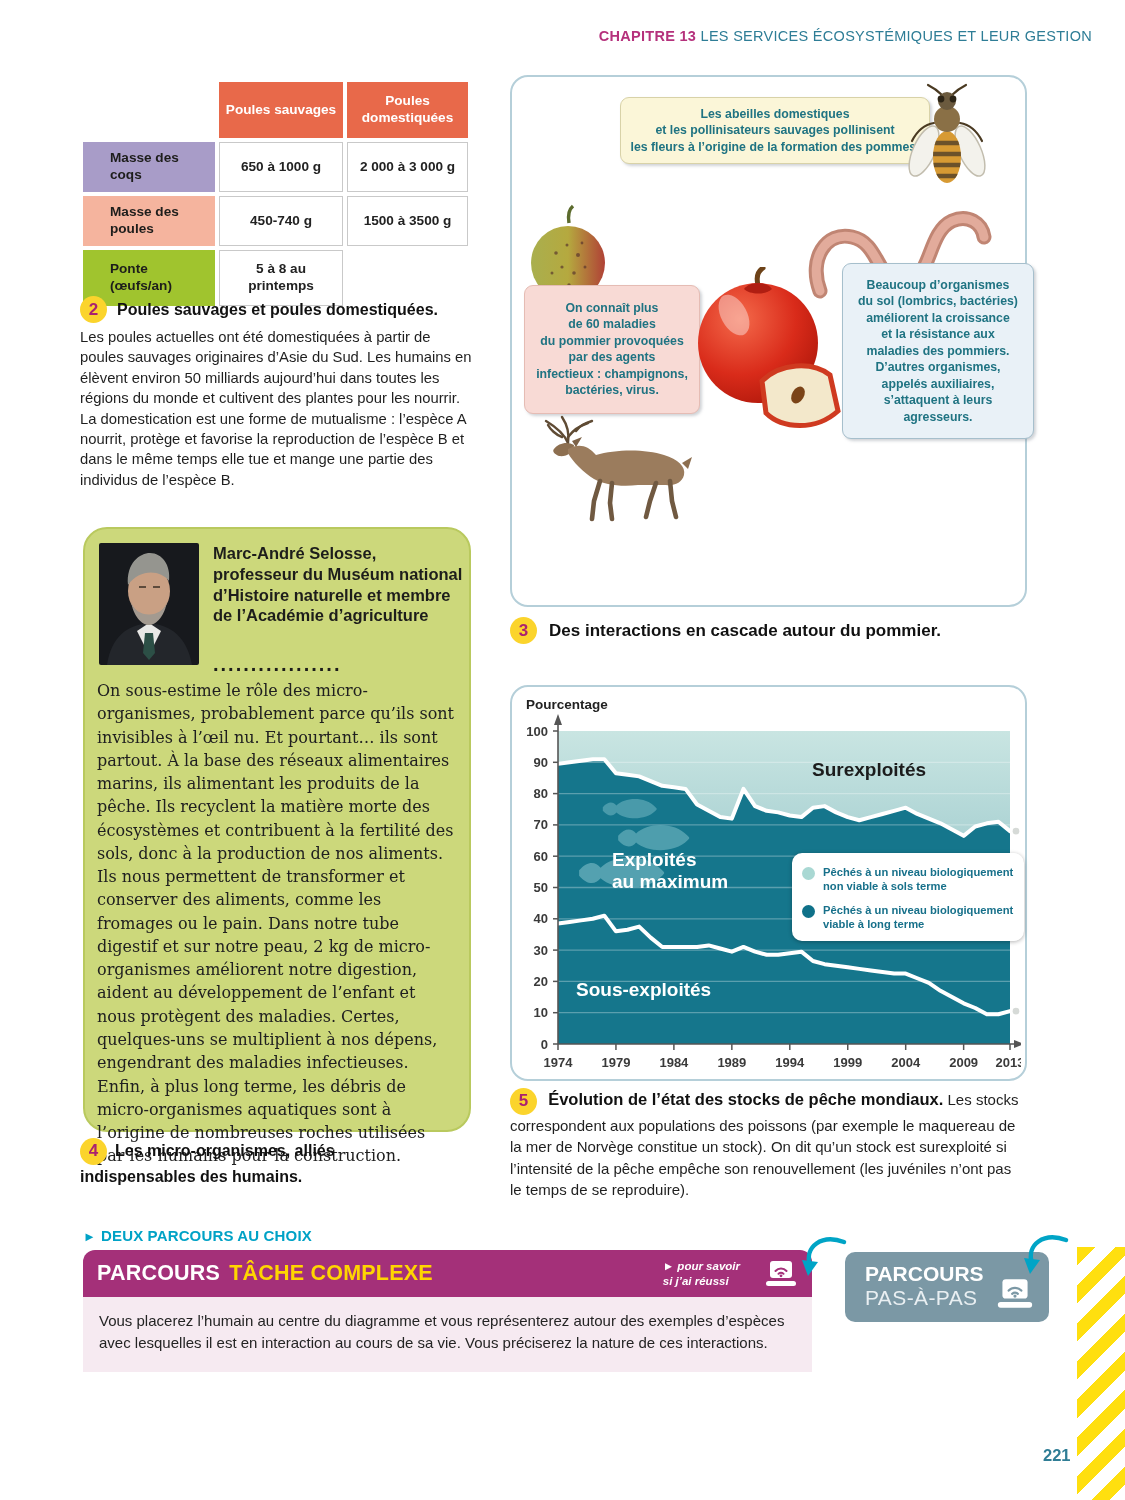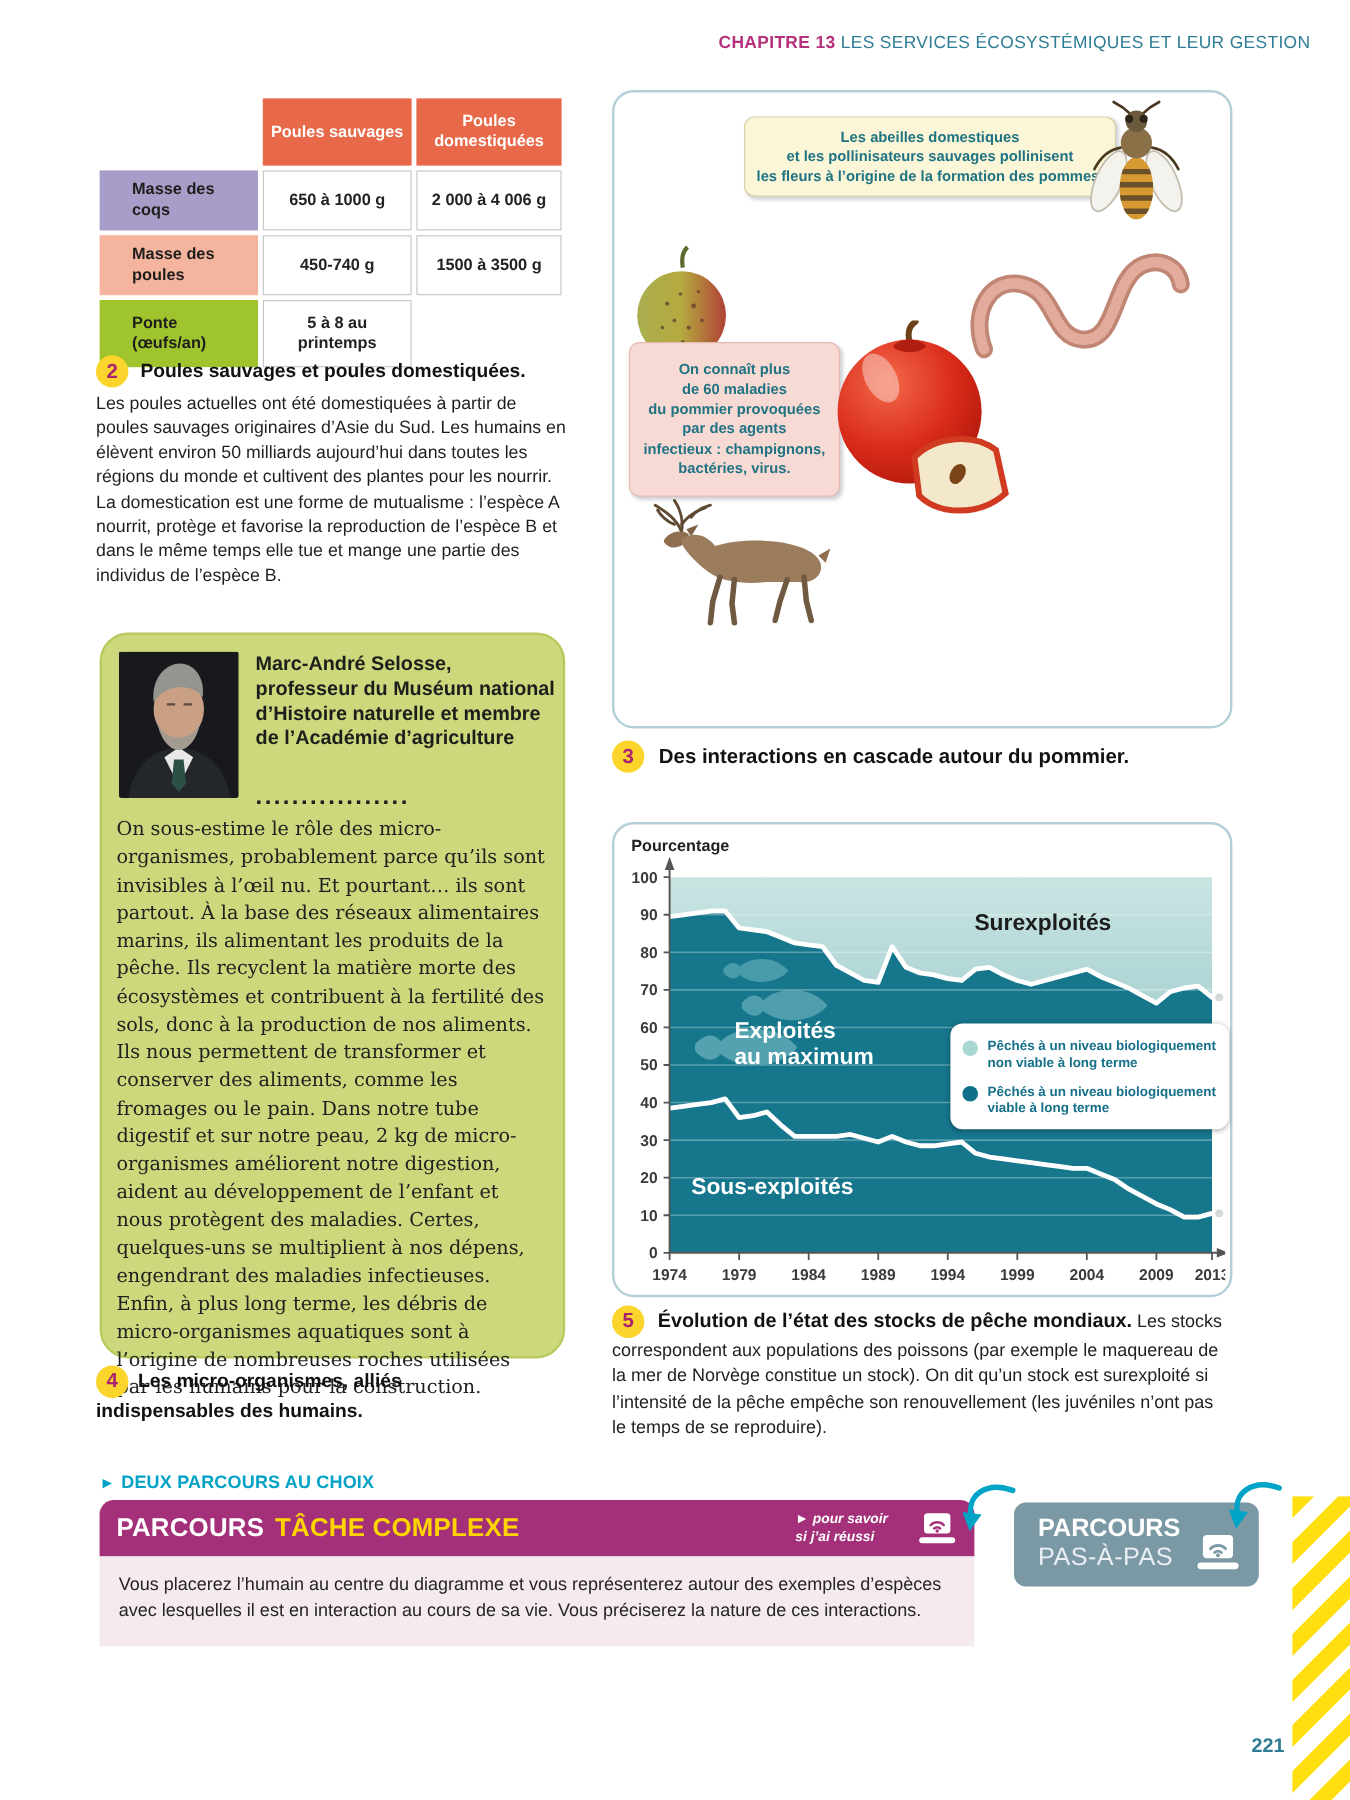--- a/index.html
+++ b/index.html
@@ -106,21 +106,21 @@
   <span class="chap">CHAPITRE 13</span>
   <span class="chap-title">LES SERVICES ÉCOSYSTÉMIQUES ET LEUR GESTION</span>
 </div>
 
 <div class="abs" id="poules-table">
   <div class="cell"></div>
   <div class="cell hdr">Poules sauvages</div>
   <div class="cell hdr">Poules domestiquées</div>
   <div class="cell lbl r0">Masse des coqs</div>
   <div class="cell val">650 à 1000 g</div>
-  <div class="cell val">2 000 à 4 006 g</div>
+  <div class="cell val">2 000 à 3 000 g</div>
   <div class="cell lbl r1">Masse des poules</div>
   <div class="cell val">450-740 g</div>
   <div class="cell val">1500 à 3500 g</div>
   <div class="cell lbl r2">Ponte (œufs/an)</div>
   <div class="cell val">5 à 8 au printemps</div>
 </div>
 
 <div class="abs" id="caption2">
   <div class="row">
     <span class="badge">2</span>
@@ -230,20 +230,29 @@
     <path d="M66,18 q-3,-12 5,-17" stroke="#6d4218" stroke-width="5" fill="none" stroke-linecap="round"></path>
     <circle cx="66" cy="76" r="60" fill="url(#grad-apple)"></circle>
     <path d="M52,22 C58,14 74,14 80,22 C74,28 58,28 52,22 Z" fill="#b01e12"></path>
     <ellipse cx="42" cy="48" rx="13" ry="22" fill="#ffffff" opacity="0.4" transform="rotate(-28 42 48)"></ellipse>
     <g transform="translate(62,92)">
       <path d="M8,22 C26,4 58,2 76,16 L84,52 C62,72 28,70 12,54 Z" fill="#f3e8cb" stroke="#cf3a20" stroke-width="5"></path>
       <ellipse cx="44" cy="36" rx="6" ry="9" fill="#7b4418" transform="rotate(30 44 36)"></ellipse>
     </g>
   </svg>
 
+  <div class="dbox prel" id="soil-box">Beaucoup d’organismes
+du sol (lombrics, bactéries)
+améliorent la croissance
+et la résistance aux
+maladies des pommiers.
+D’autres organismes,
+appelés auxiliaires,
+s’attaquent à leurs
+agresseurs.</div>
 
   <svg class="abs" style="left:26px;top:336px" width="164" height="112" viewBox="0 0 164 112">
     <g stroke="#5f4b34" stroke-width="2.4" fill="none" stroke-linecap="round">
       <path d="M30,30 C26,20 18,14 8,8"></path>
         <path d="M24,24 C18,22 12,16 10,12"></path>
       <path d="M30,30 C32,18 28,10 24,4"></path>
         <path d="M30,24 C36,16 44,12 50,10"></path>
         <path d="M38,18 C42,12 48,10 54,8"></path>
     </g>
     <path d="M16,36 C20,30 30,28 36,32 C36,40 28,44 21,43 C16,41 14,38 16,36 Z" fill="#8d6f50"></path>
@@ -349,21 +358,21 @@
       </g>
   </svg>
   <div id="chart-ylabel">Pourcentage</div>
   <div class="region-label" id="lbl-surexploites">Surexploités</div>
   <div class="region-label prel" id="lbl-exploites">Exploités
 au maximum</div>
   <div class="region-label" id="lbl-sous">Sous-exploités</div>
   <div id="chart-legend">
     <div class="legend-item">
       <span class="dot" style="background: rgb(169, 216, 211);"></span>
-      <span>Pêchés à un niveau biologiquement non viable à long terme</span>
+      <span>Pêchés à un niveau biologiquement non viable à sols terme</span>
     </div>
     <div class="legend-item" style="margin-bottom:0">
       <span class="dot" style="background: rgb(15, 113, 137);"></span>
       <span>Pêchés à un niveau biologiquement viable à long terme</span>
     </div>
   </div>
 </div>
 
 <div class="abs" id="caption5">
   <span class="badge">5</span>

